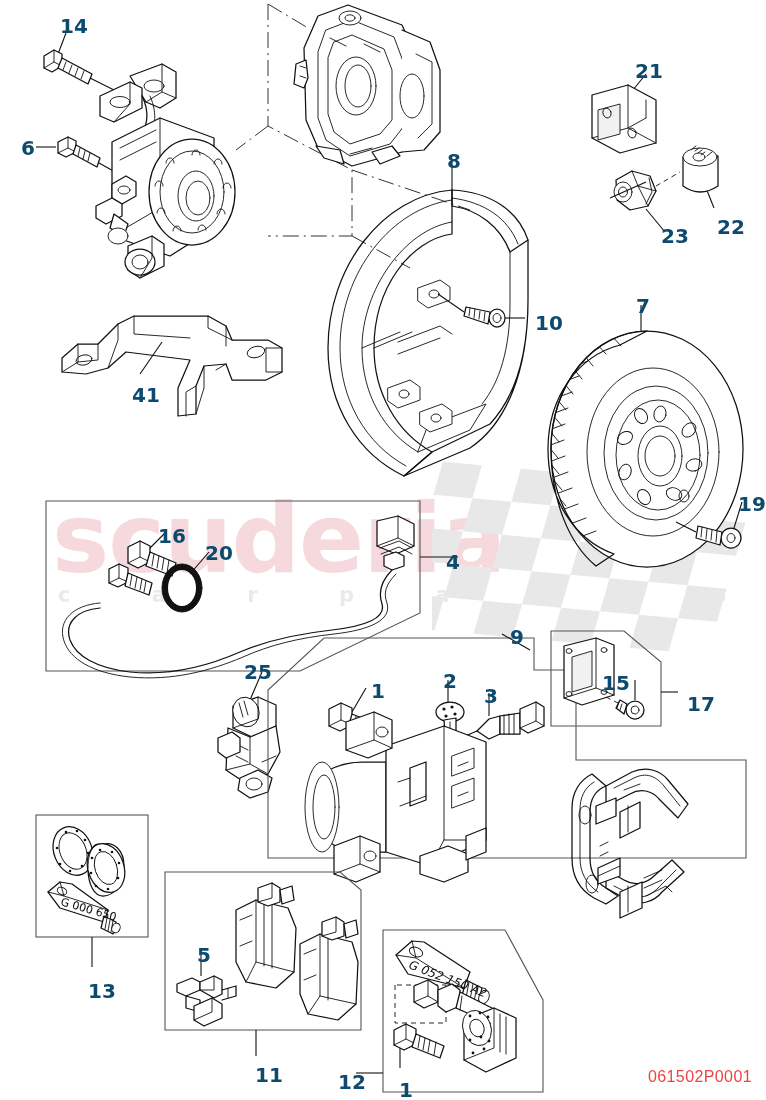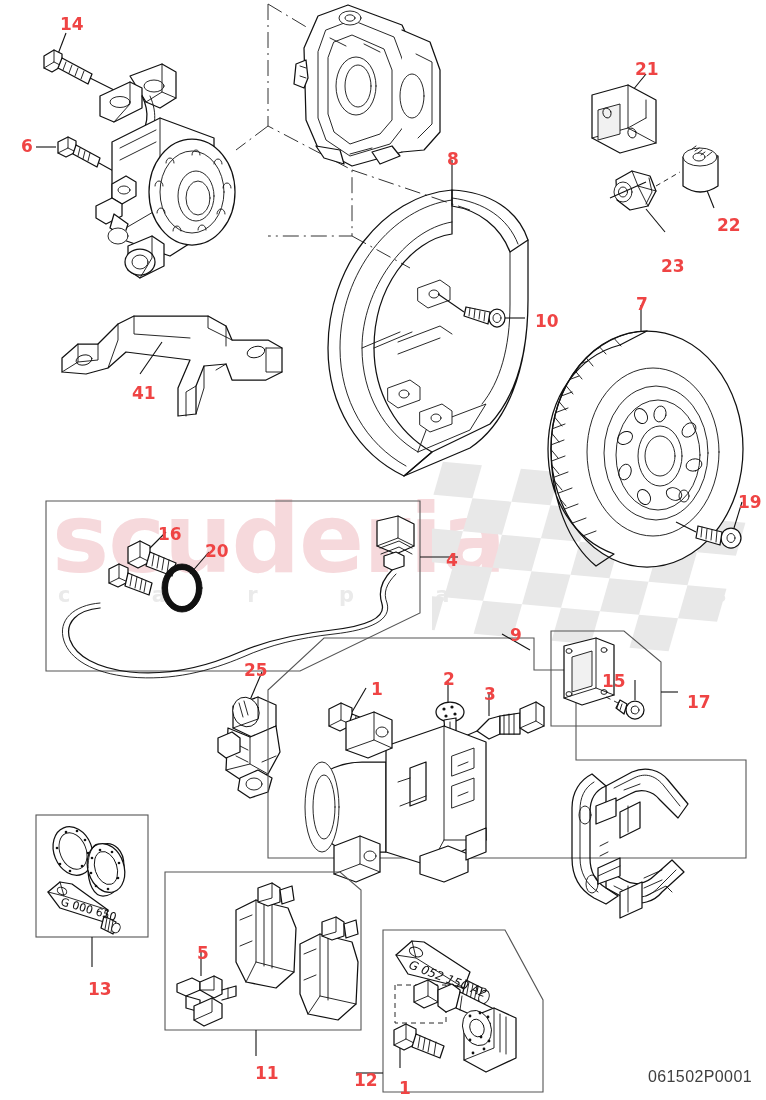--- a/index.html
+++ b/index.html
@@ -19,25 +19,25 @@
     color:#eaeaea;letter-spacing:37px;user-select:none;white-space:nowrap;
   }
   #wm-flag{position:absolute;left:432px;top:430px;width:340px;height:230px;}
 
   
   .svg-layer{position:absolute;left:0;top:0;width:766px;height:1100px;}
 
   
   .num{
     position:absolute;font-family:"DejaVu Sans",sans-serif;font-weight:700;
-    font-size:17px;color:#ef4444;white-space:nowrap;user-select:none;
+    font-size:20px;color:#0c4a6e;white-space:nowrap;user-select:none;
   }
   #diagram-code{
     position:absolute;right:14px;bottom:14px;
-    font-family:"Liberation Sans",sans-serif;font-size:16px;color:#404040;
+    font-family:"Liberation Sans",sans-serif;font-size:16px;color:#ef4444;
     letter-spacing:.4px;
   }
 </style>
 </head>
 <body>
 
 <div id="page">
 
   <div id="wm-scuderia" style="color: rgb(246, 217, 220);">scuderia</div>
   <div id="wm-carparts" style="color: rgb(234, 234, 234);">c a r p a r t s</div>
@@ -650,37 +650,37 @@
 
   <svg class="svg-layer" viewBox="0 0 766 1100">
     <text id="code13" x="60" y="905" font-family="DejaVu Sans, sans-serif" font-size="11" fill="#111" transform="rotate(16 60 905)">G 000 650</text>
     <text id="code12" x="408" y="968" font-family="DejaVu Sans, sans-serif" font-size="12" font-style="italic" fill="#111" transform="rotate(21 408 968)">G 052 150 A2</text>
   </svg>
 
   <div class="num" style="left:60px;top:14px">14</div>
   <div class="num" style="left:21px;top:136px">6</div>
   <div class="num" style="left:635px;top:59px">21</div>
   <div class="num" style="left:717px;top:215px">22</div>
-  <div class="num" style="left:661px;top:256px">23</div>
+  <div class="num" style="left:661px;top:224px">23</div>
   <div class="num" style="left:447px;top:149px">8</div>
   <div class="num" style="left:535px;top:311px">10</div>
   <div class="num" style="left:636px;top:294px">7</div>
   <div class="num" style="left:738px;top:492px">19</div>
   <div class="num" style="left:132px;top:383px">41</div>
   <div class="num" style="left:158px;top:524px">16</div>
   <div class="num" style="left:205px;top:541px">20</div>
   <div class="num" style="left:446px;top:550px">4</div>
   <div class="num" style="left:244px;top:660px">25</div>
   <div class="num" style="left:371px;top:679px">1</div>
   <div class="num" style="left:443px;top:669px">2</div>
   <div class="num" style="left:484px;top:684px">3</div>
   <div class="num" style="left:510px;top:625px">9</div>
   <div class="num" style="left:602px;top:671px">15</div>
   <div class="num" style="left:687px;top:692px">17</div>
   <div class="num" style="left:88px;top:979px">13</div>
   <div class="num" style="left:197px;top:943px">5</div>
   <div class="num" style="left:255px;top:1063px">11</div>
-  <div class="num" style="left:354px;top:1070px">12</div>
+  <div class="num" style="left:338px;top:1070px">12</div>
   <div class="num" style="left:399px;top:1078px">1</div>
 
   <div id="diagram-code">061502P0001</div>
 
 </div>
 
 </body></html>

